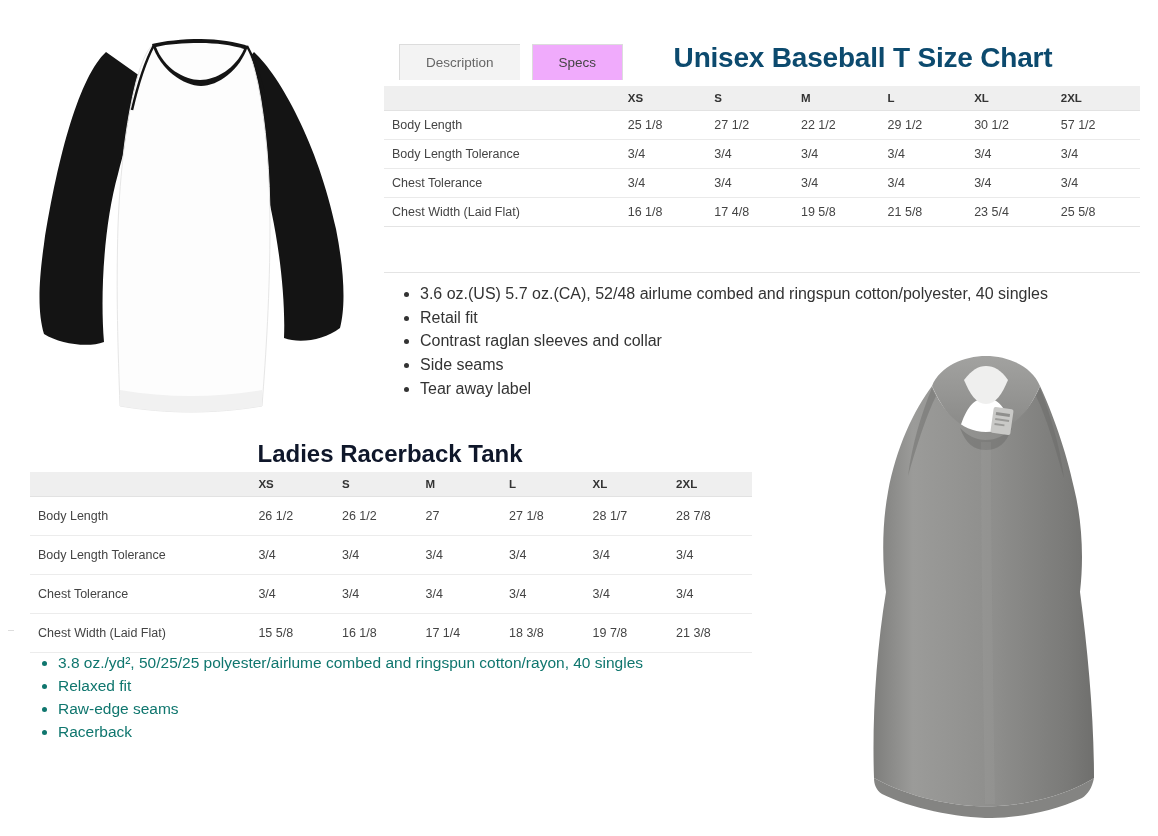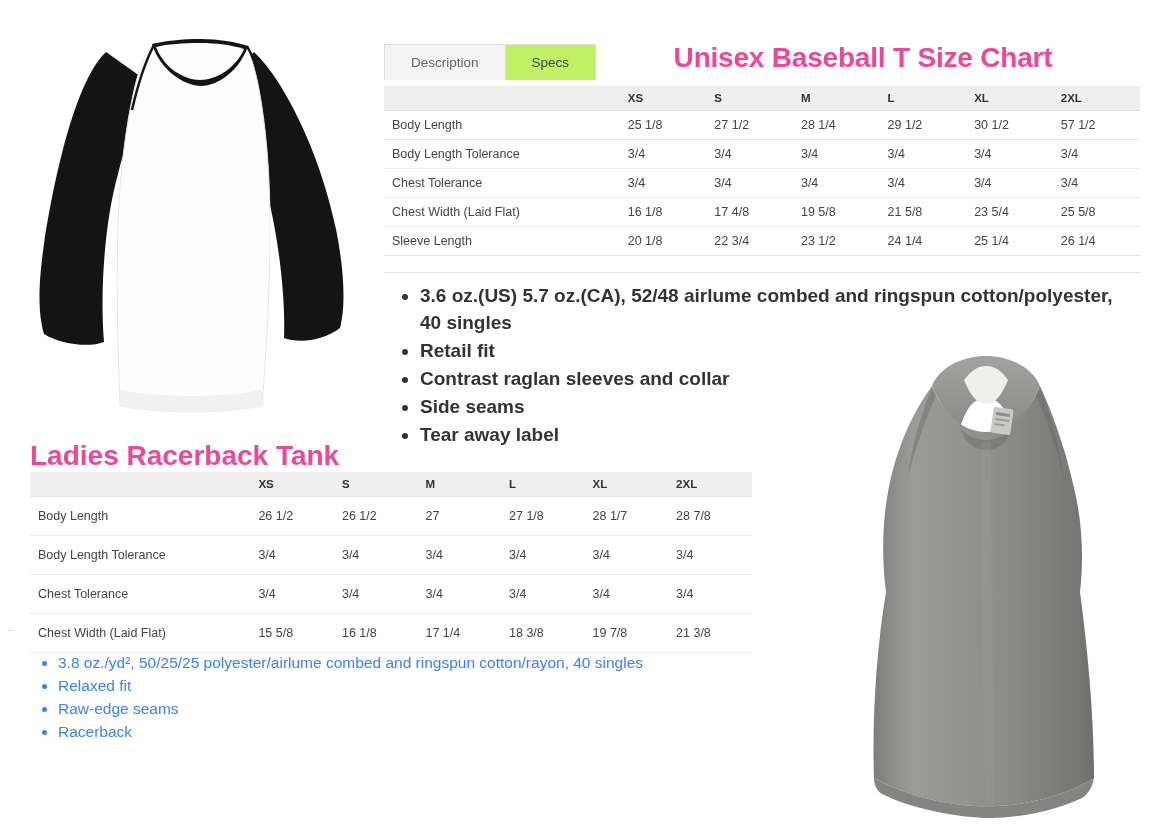--- a/index.html
+++ b/index.html
@@ -22,54 +22,54 @@
     left: 18px;
     top: 14px;
     width: 350px;
     height: 400px;
   }
   .tee-svg { display: block; }
 
   
   .tabs {
     position: absolute;
-    left: 384px;
+    left: 399px;
     top: 44px;
     display: flex;
     align-items: center;
-    gap: 0;
+    gap: 12px;
   }
   .tab {
     padding: 11px 26px 10px 26px;
     font-size: 13.5px;
     color: #666666;
     background: #f3f3f3;
     border: 1px solid #dcdcdc;
     border-bottom: none;
     border-right: none;
     line-height: 1;
   }
   .tab:last-child { border-right: 1px solid #dcdcdc; }
   .tab.active {
-    background: #bef264;
+    background: #f0abfc;
     color: #444444;
     position: relative;
     z-index: 3;
   }
 
   
   .headline-unisex {
     position: absolute;
     left: 583px;
     top: 42px;
     width: 560px;
     text-align: center;
     font-size: 28px;
     font-weight: bold;
-    color: #ec4899;
+    color: #0c4a6e;
     letter-spacing: -0.2px;
   }
 
   
   .table-unisex {
     position: absolute;
     left: 384px;
     top: 86px;
     width: 756px;
     border-collapse: collapse;
@@ -105,36 +105,36 @@
   }
 
   
   .bullets-unisex {
     position: absolute;
     left: 384px;
     top: 283px;
     width: 700px;
     margin: 0;
     padding-left: 36px;
-    font-size: 19px;
+    font-size: 16px;
     line-height: 1.42;
     color: #333333;
-    font-weight: bold;
   }
   .bullets-unisex li { margin-bottom: 1px; }
 
   
   .headline-ladies {
     position: absolute;
     left: 30px;
     top: 440px;
     width: 720px;
-    font-size: 28px;
+    text-align: center;
+    font-size: 24px;
     font-weight: bold;
-    color: #ec4899;
+    color: #0f172a;
   }
 
   
   .table-ladies {
     position: absolute;
     left: 30px;
     top: 472px;
     width: 722px;
     border-collapse: collapse;
     font-size: 12.5px;
@@ -162,21 +162,21 @@
   
   .bullets-ladies {
     position: absolute;
     left: 22px;
     top: 652px;
     width: 700px;
     margin: 0;
     padding-left: 36px;
     font-size: 15.5px;
     line-height: 1.42;
-    color: #3b82f6;
+    color: #0f766e;
   }
   .bullets-ladies li { margin-bottom: 1px; }
 
   
   .edge-tick {
     position: absolute;
     left: 8px;
     top: 630px;
     width: 6px;
     height: 1px;
@@ -231,21 +231,21 @@
       <th class="col-size">L</th>
       <th class="col-size">XL</th>
       <th class="col-size">2XL</th>
     </tr>
   </thead>
   <tbody>
     <tr>
       <td>Body Length</td>
       <td>25 1/8</td>
       <td>27 1/2</td>
-      <td>28 1/4</td>
+      <td>22 1/2</td>
       <td>29 1/2</td>
       <td>30 1/2</td>
       <td>57 1/2</td>
     </tr>
     <tr>
       <td>Body Length Tolerance</td>
       <td>3/4</td>
       <td>3/4</td>
       <td>3/4</td>
       <td>3/4</td>
@@ -262,29 +262,20 @@
       <td>3/4</td>
     </tr>
     <tr>
       <td>Chest Width (Laid Flat)</td>
       <td>16 1/8</td>
       <td>17 4/8</td>
       <td>19 5/8</td>
       <td>21 5/8</td>
       <td>23 5/4</td>
       <td>25 5/8</td>
-    </tr>
-    <tr>
-      <td>Sleeve Length</td>
-      <td>20 1/8</td>
-      <td>22 3/4</td>
-      <td>23 1/2</td>
-      <td>24 1/4</td>
-      <td>25 1/4</td>
-      <td>26 1/4</td>
     </tr>
   </tbody>
 </table>
 
 <div class="rule-unisex"></div>
 
 <ul class="bullets-unisex">
   <li>3.6 oz.(US) 5.7 oz.(CA), 52/48 airlume combed and ringspun cotton/polyester, 40 singles</li>
   <li>Retail fit</li>
   <li>Contrast raglan sleeves and collar</li>

